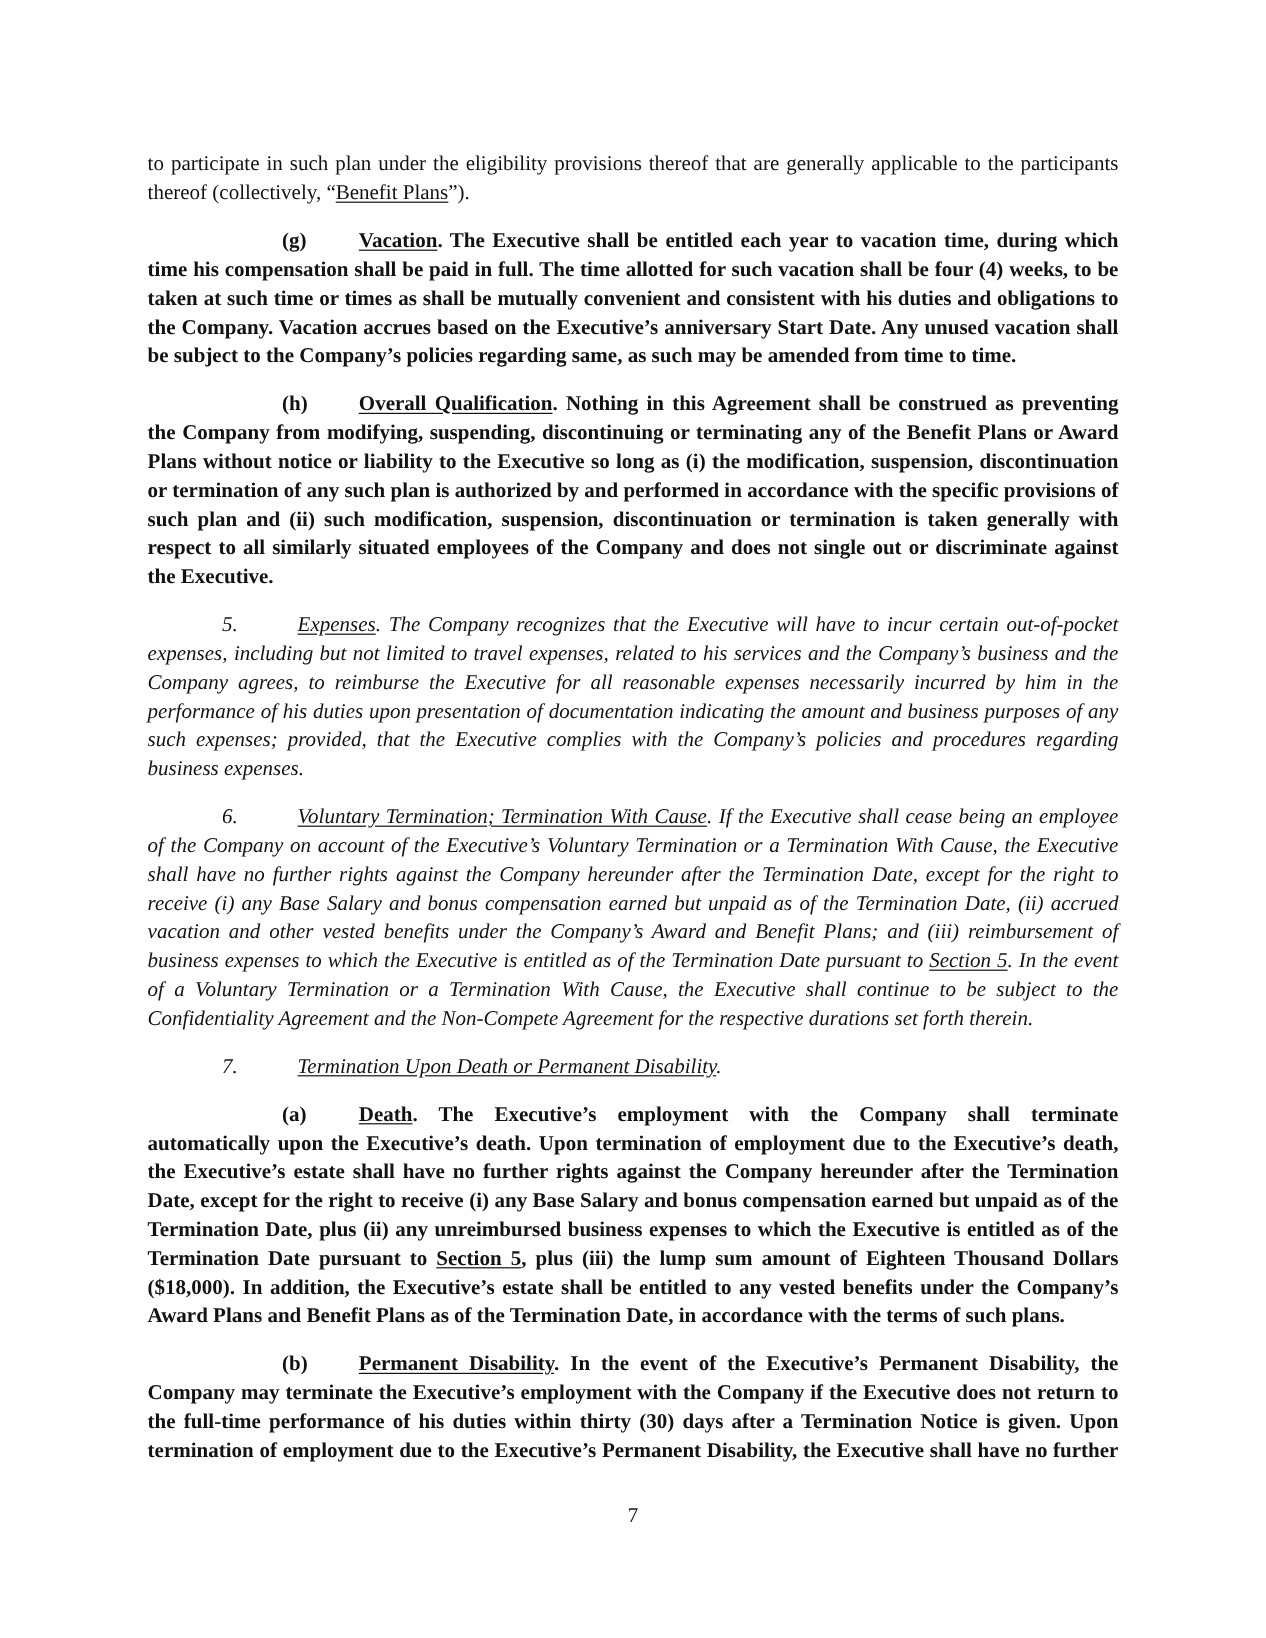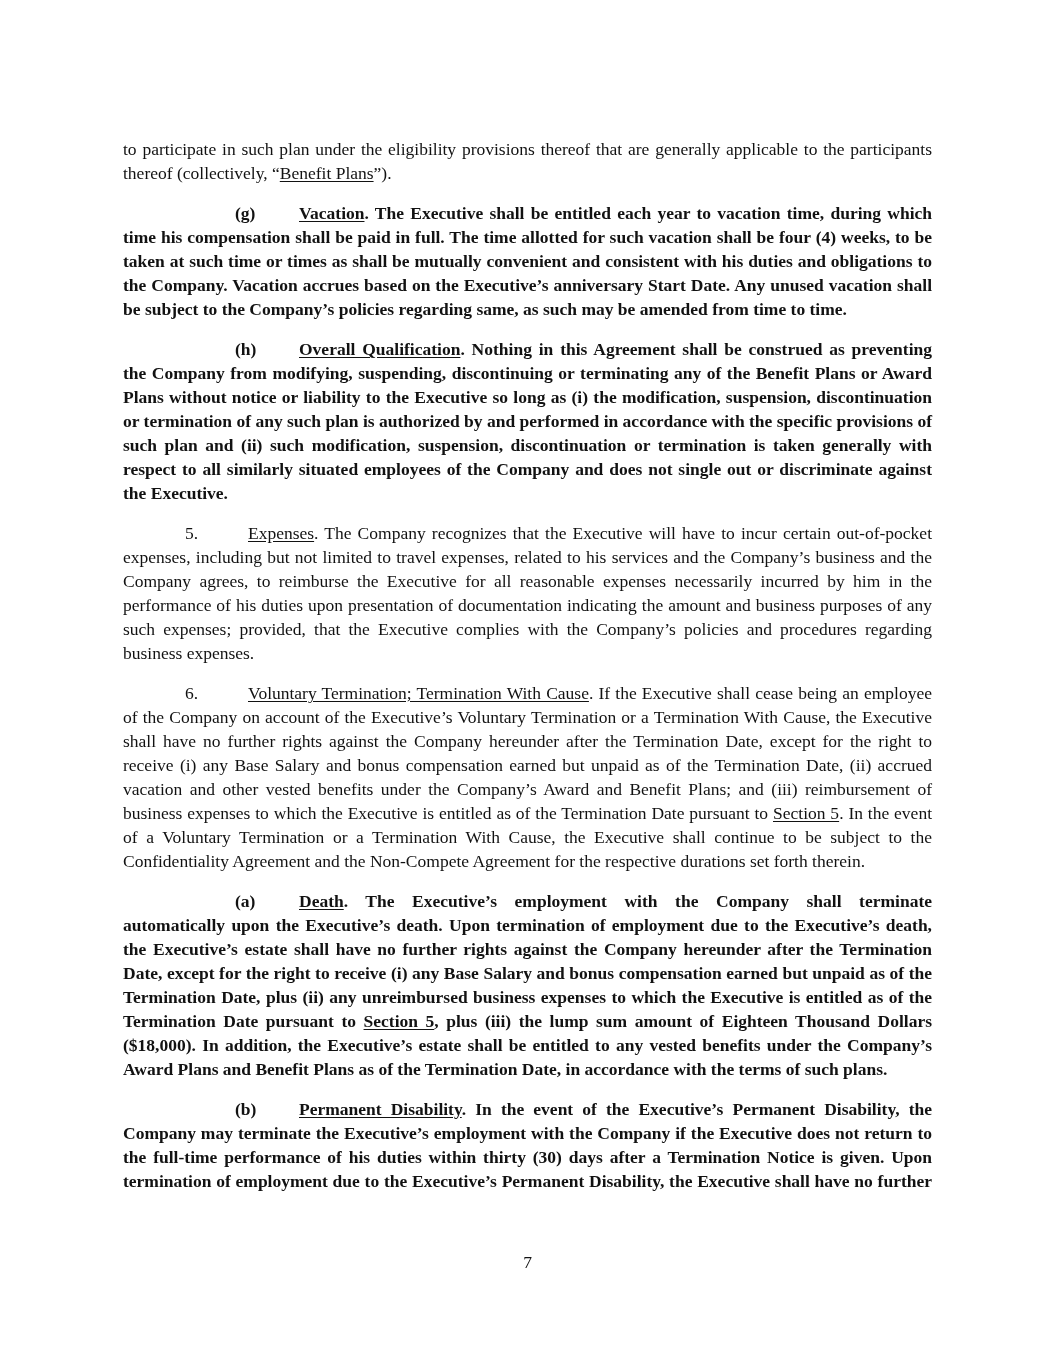--- a/index.html
+++ b/index.html
@@ -17,23 +17,23 @@
     overflow: hidden;
   }
   .content {
     position: absolute;
     top: 124px;
     left: 123px;
     width: 809px;
   }
   p.par {
     text-align: justify;
-    margin: 13px 0 16px 0;
+    margin: 0 0 16px 0;
   }
-  p.par.ind1 { text-indent: 62px; }
+  p.par.ind1 { text-indent: 62px; font-style: italic; }
   p.par.ind2 { text-indent: 112px; font-weight: bold; }
   span.label {
     display: inline-block;
     text-indent: 0;
   }
   span.label.l1 { width: 63px; }
   span.label.l2 { width: 64px; }
   .u { text-decoration: underline; text-underline-offset: 2px; }
   p.par.justify-last { text-align-last: justify; }
   .page-footer {
@@ -47,19 +47,20 @@
 </head>
 <body>
 
 <div class="page">
   <main class="content" id="document-body">
       <p class="par"><span>to participate in such plan under the eligibility provisions thereof that are generally applicable to the participants thereof (collectively, “</span><span class="u">Benefit Plans</span><span>”).</span></p>
       <p class="par ind2"><span class="label l2">(g)</span><span class="u">Vacation</span><span>. The Executive shall be entitled each year to vacation time, during which time his compensation shall be paid in full. The time allotted for such vacation shall be four (4) weeks, to be taken at such time or times as shall be mutually convenient and consistent with his duties and obligations to the Company.  Vacation accrues based on the Executive’s anniversary Start Date.  Any unused vacation shall be subject to the Company’s policies regarding same, as such may be amended from time to time.</span></p>
       <p class="par ind2"><span class="label l2">(h)</span><span class="u">Overall Qualification</span><span>.  Nothing in this Agreement shall be construed as preventing the Company from modifying, suspending, discontinuing or terminating any of the Benefit Plans or Award Plans without notice or liability to the Executive so long as (i) the modification, suspension, discontinuation or termination of any such plan is authorized by and performed in accordance with the specific provisions of such plan and (ii) such modification, suspension, discontinuation or termination is taken generally with respect to all similarly situated employees of the Company and does not single out or discriminate against the Executive.</span></p>
       <p class="par ind1"><span class="label l1">5.</span><span class="u">Expenses</span><span>.  The Company recognizes that the Executive will have to incur certain out-of-pocket expenses, including but not limited to travel expenses, related to his services and the Company’s business and the Company agrees, to reimburse the Executive for all reasonable expenses necessarily incurred by him in the performance of his duties upon presentation of documentation indicating the amount and business purposes of any such expenses; provided, that the Executive complies with the Company’s policies and procedures regarding business expenses.</span></p>
       <p class="par ind1"><span class="label l1">6.</span><span class="u">Voluntary Termination; Termination With Cause</span><span>.  If the Executive shall cease being an employee of the Company on account of the Executive’s Voluntary Termination or a Termination With Cause, the Executive shall have no further rights against the Company hereunder after the Termination Date, except for the right to receive (i) any Base Salary and bonus compensation earned but unpaid as of the Termination Date, (ii) accrued vacation and other vested benefits under the Company’s Award and Benefit Plans; and (iii) reimbursement of business expenses to which the Executive is entitled as of the Termination Date pursuant to </span><span class="u">Section 5</span><span>.  In the event of a Voluntary Termination or a Termination With Cause, the Executive shall continue to be subject to the Confidentiality Agreement and the Non-Compete Agreement for the respective durations set forth therein.</span></p>
+      <p class="par ind1"><span class="label l1">7.</span><span class="u">Termination Upon Death or Permanent Disability</span><span>.</span></p>
       <p class="par ind2"><span class="label l2">(a)</span><span class="u">Death</span><span>.  The Executive’s employment with the Company shall terminate automatically upon the Executive’s death.  Upon termination of employment due to the Executive’s death, the Executive’s estate shall have no further rights against the Company hereunder after the Termination Date, except for the right to receive (i) any Base Salary and bonus compensation earned but unpaid as of the Termination Date, plus (ii) any unreimbursed business expenses to which the Executive is entitled as of the Termination Date pursuant to </span><span class="u">Section 5</span><span>, plus (iii) the lump sum amount of Eighteen Thousand Dollars ($18,000).  In addition, the Executive’s estate shall be entitled to any vested benefits under the Company’s Award Plans and Benefit Plans as of the Termination Date, in accordance with the terms of such plans.</span></p>
       <p class="par ind2 justify-last"><span class="label l2">(b)</span><span class="u">Permanent Disability</span><span>.  In the event of the Executive’s Permanent Disability, the Company may terminate the Executive’s employment with the Company if the Executive does not return to the full-time performance of his duties within thirty (30) days after a Termination Notice is given.  Upon termination of employment due to the Executive’s Permanent Disability, the Executive shall have no further</span></p>
     </main>
   <footer class="page-footer">
     <span>7</span>
   </footer>
 </div>
 
 </body></html>

